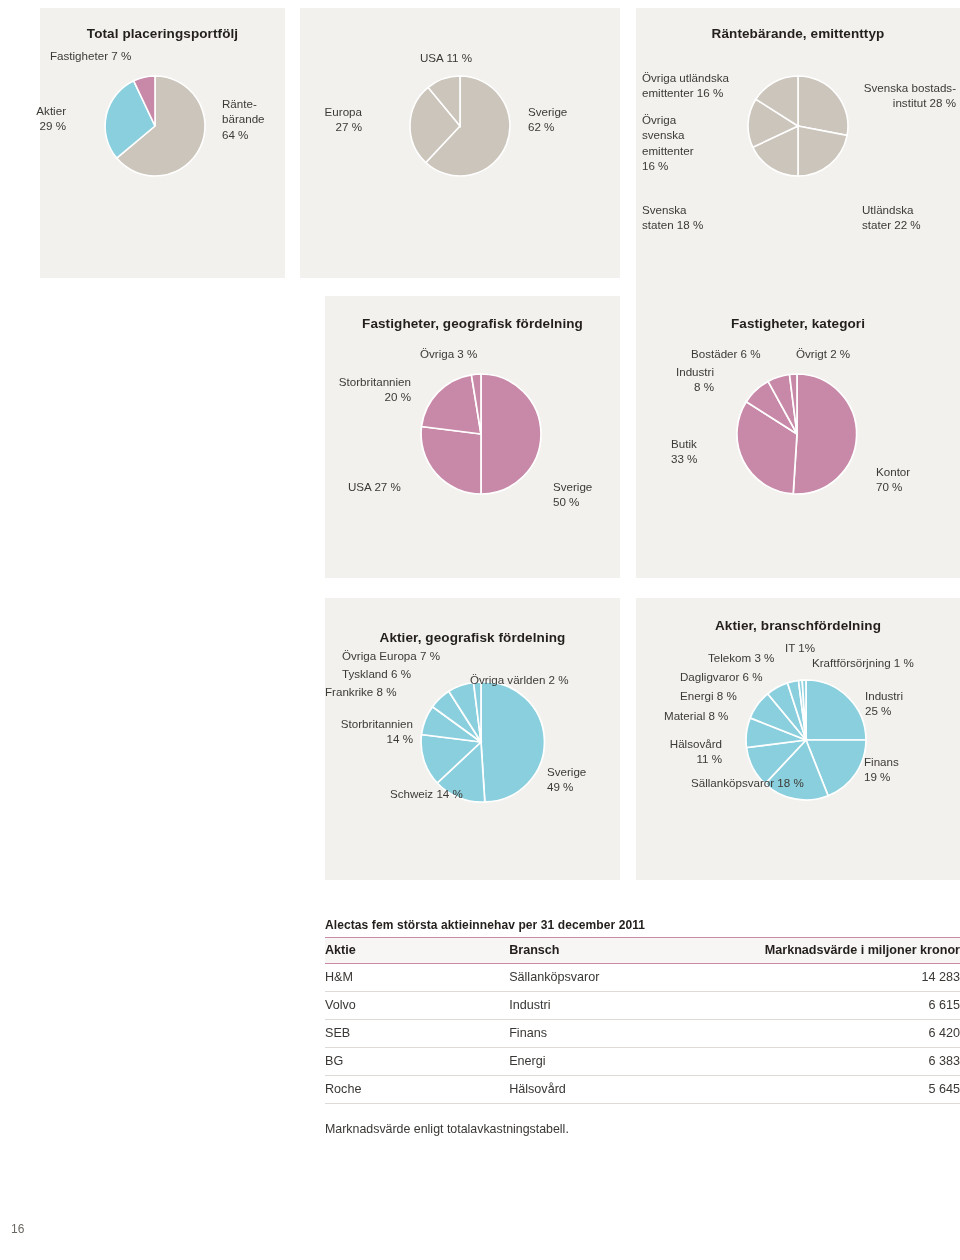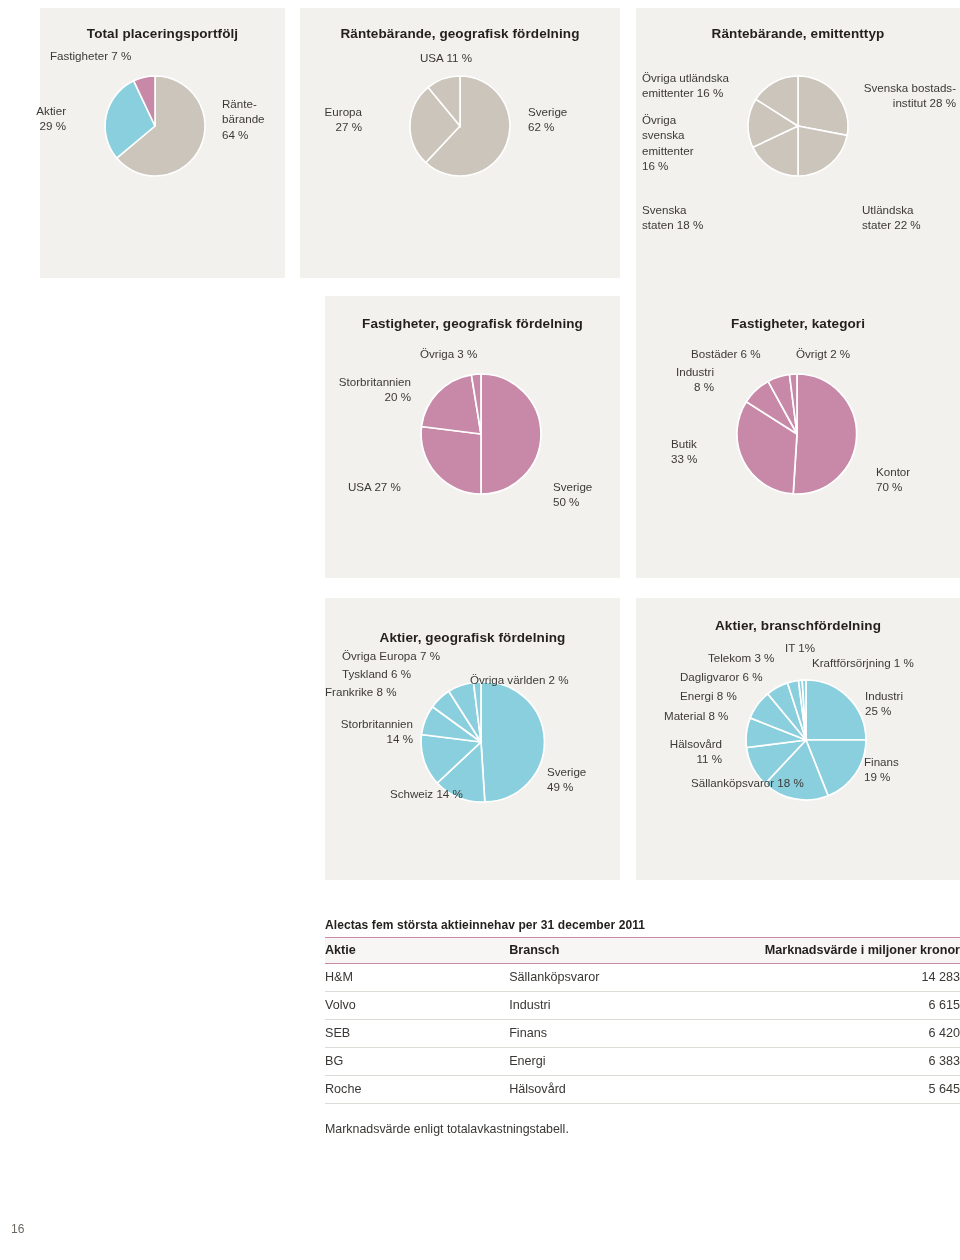--- a/index.html
+++ b/index.html
@@ -100,21 +100,20 @@
     </div>
     <div class="lbl" style="left:10px; top:40px;">Fastigheter 7 %</div>
     <div class="lbl r" style="left:-22px; top:95px; width:48px;">Aktier
 29 %</div>
     <div class="lbl" style="left:182px; top:88px;">Ränte-
 bärande
 64 %</div>
   </div>
 
   <div class="panel" id="p2">
-    <div class="panel-title" style="padding-top:18px;">Räntebärande, geografisk fördelning</div>
     <div class="pie-wrap" style="left:105px; top:63px;">
       <svg width="110" height="110" viewBox="0 0 110 110" aria-hidden="true">
         <g transform="translate(55,55)">
 
           <path fill="#ccc5bb" stroke="#ffffff" stroke-width="1.6" d="M0,0 L0,-50 A50,50 0 1,1 -34.2,36.5 Z"></path>
 
           <path fill="#ccc5bb" stroke="#ffffff" stroke-width="1.6" d="M0,0 L-34.2,36.5 A50,50 0 0,1 -31.8,-38.6 Z"></path>
 
           <path fill="#ccc5bb" stroke="#ffffff" stroke-width="1.6" d="M0,0 L-31.8,-38.6 A50,50 0 0,1 0,-50 Z"></path>
         </g>

